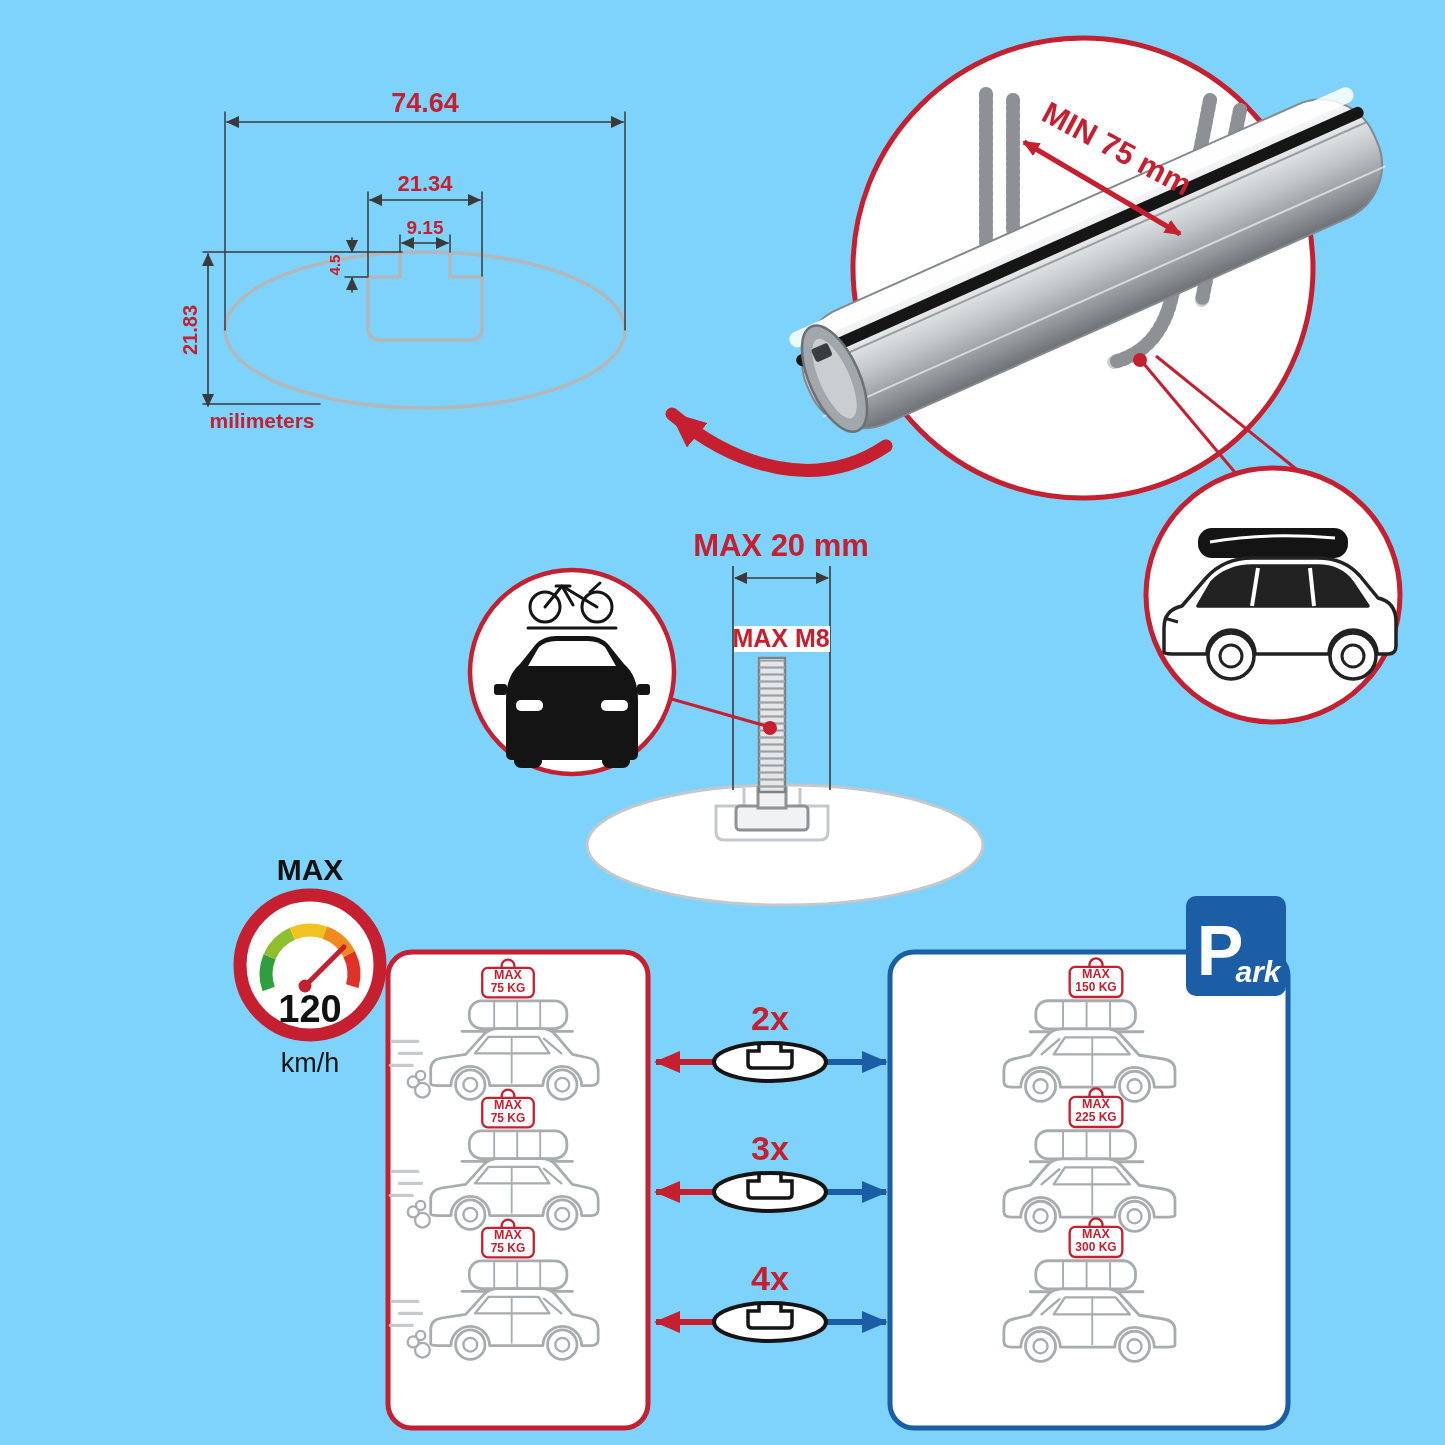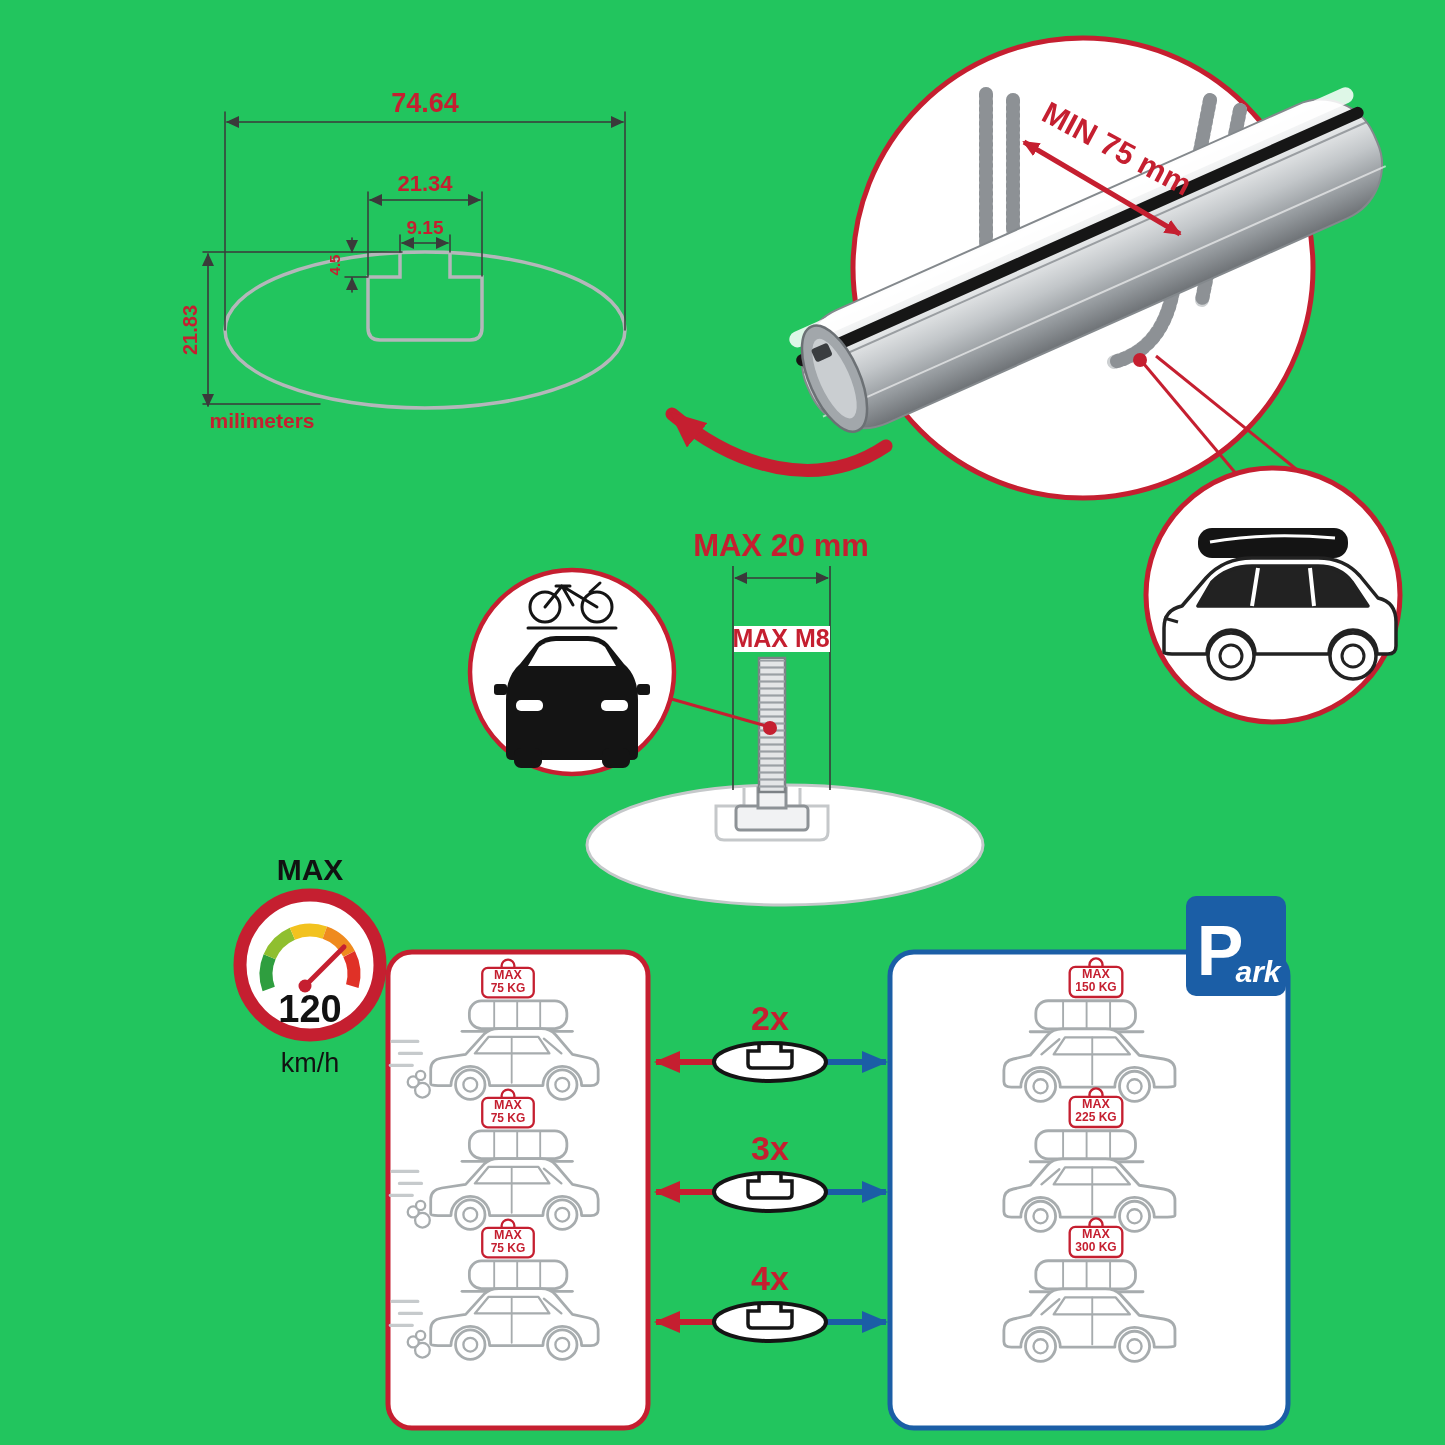--- a/index.html
+++ b/index.html
@@ -1,16 +1,16 @@
 <!DOCTYPE html>
 <html><head>
 <meta charset="utf-8">
 <style>
   html,body{margin:0;padding:0;background:#fff}
-  #stage{position:relative;width:1445px;height:1445px;background:#22c55e;overflow:hidden;
+  #stage{position:relative;width:1445px;height:1445px;background:#7dd3fc;overflow:hidden;
          font-family:"Liberation Sans",sans-serif}
   #stage svg{position:absolute;left:0;top:0}
   text{font-family:"Liberation Sans",sans-serif}
   .dim{fill:#c51f30;font-weight:bold}
   .blk{fill:#111;font-weight:bold}
 </style>
 </head>
 <body>
 
 <div id="stage">

